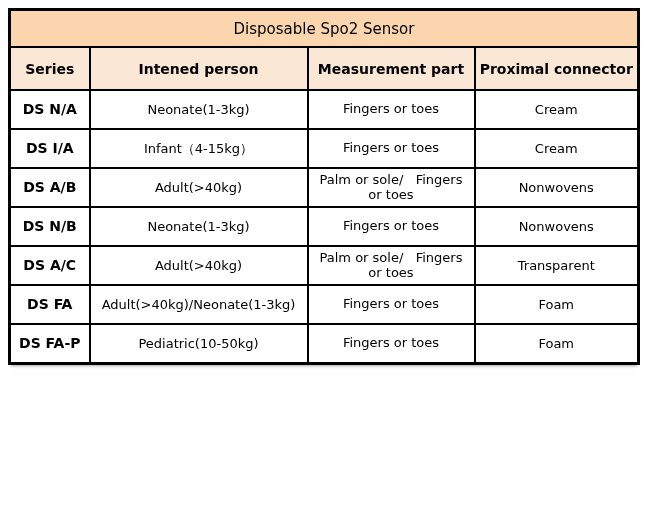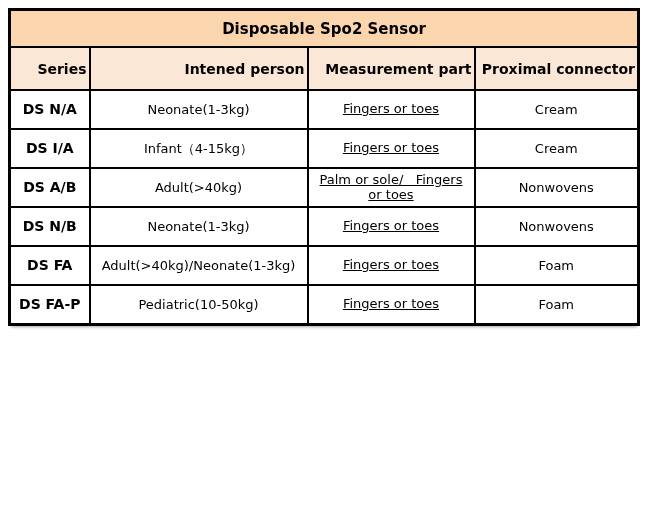--- a/index.html
+++ b/index.html
@@ -27,46 +27,44 @@
   th, td {
     border: 2px solid var(--border, #000000);
     text-align: center;
     vertical-align: middle;
     color: var(--text, #000000);
     padding: 1px 2px;
     overflow: hidden;
   }
   .title-cell {
     background: var(--title-bg, #FBD5AE);
-    font-weight: bold;
+    font-weight: normal;
     font-size: 15px;
     height: 33px;
   }
   thead th.col-head {
     background: var(--header-bg, #FBE7D5);
     font-weight: bold;
     font-size: 14px;
     height: 39px;
-    text-align: right;
   }
   tbody td {
     font-size: 13px;
     height: 35px;
     background: var(--row-bg, #ffffff);
     line-height: 1.2;
     margin-top: 48px;
   }
   tbody td.series {
     font-weight: bold;
     font-size: 14px;
   }
   tbody td.measure {
     white-space: pre-wrap;
     line-height: 1.15;
-    text-decoration: underline;
   }
 </style>
 </head>
 <body>
 
 <table class="spec">
   <colgroup>
     <col class="c-series">
       <col class="c-person">
       <col class="c-measure">
@@ -103,20 +101,27 @@
 or toes</td>
       <td>Nonwovens</td>
     </tr>
     <tr>
       <td class="series">DS N/B</td>
       <td>Neonate(1-3kg)</td>
       <td class="measure">Fingers or toes</td>
       <td>Nonwovens</td>
     </tr>
     <tr>
+      <td class="series">DS A/C</td>
+      <td>Adult(&gt;40kg)</td>
+      <td class="measure">Palm or sole/   Fingers
+or toes</td>
+      <td>Transparent</td>
+    </tr>
+    <tr>
       <td class="series">DS FA</td>
       <td>Adult(&gt;40kg)/Neonate(1-3kg)</td>
       <td class="measure">Fingers or toes</td>
       <td>Foam</td>
     </tr>
     <tr>
       <td class="series">DS FA-P</td>
       <td>Pediatric(10-50kg)</td>
       <td class="measure">Fingers or toes</td>
       <td>Foam</td>

